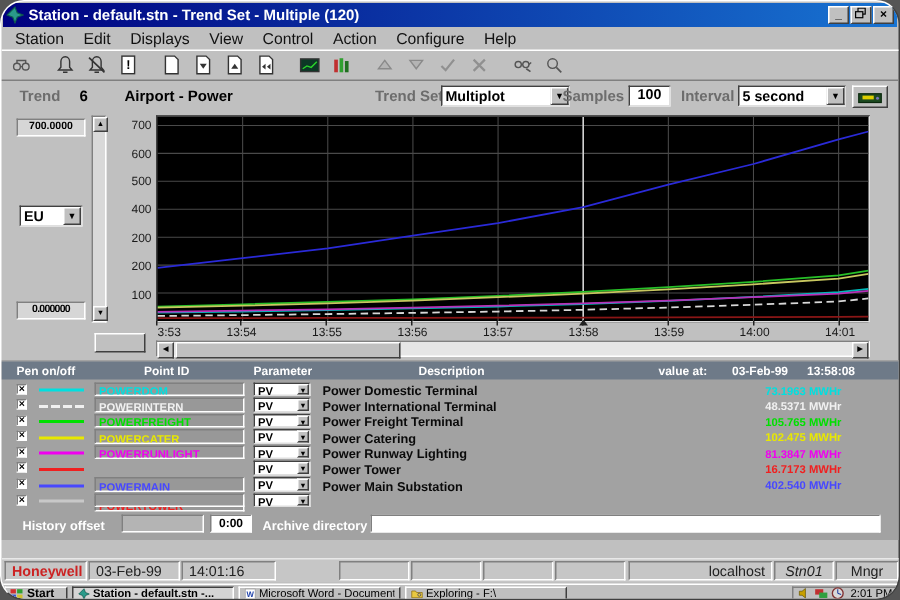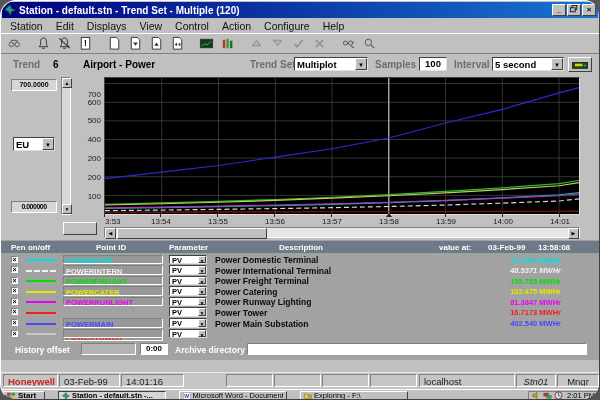--- a/index.html
+++ b/index.html
@@ -94,21 +94,21 @@
   
   #statusbar { position:absolute; left:0; top:371px; width:600px; height:16px; background:#c6c6c6;
      border-top:1px solid #e8e8e8; font-size:9.5px; }
   .scell { position:absolute; top:1px; height:13px; padding:1px 4px; white-space:nowrap; overflow:hidden; color:#222; }
 
   
   #taskbar { position:absolute; left:0; top:388px; width:600px; height:12px; background:#c0c0c0;
      border-top:1px solid #ffffff; display:flex; align-items:center; padding:0 2px; }
   #startbtn { width:42px; height:10px; display:flex; align-items:center; padding:0 2px; }
   #startbtn .slbl { font-size:8px; font-weight:bold; margin-left:2px; }
-  .task { height:10px; display:flex; align-items:center; padding:0 3px; margin-left:13px;
+  .task { height:10px; display:flex; align-items:center; padding:0 3px; margin-left:3px;
      font-size:7.5px; white-space:nowrap; overflow:hidden; }
   .task.active { border-color:#404040 #ffffff #ffffff #404040; background:#d4d4d4; font-weight:bold; }
   .task .tlbl { margin-left:2px; overflow:hidden; text-overflow:clip; }
   #tray { margin-left:auto; height:10px; display:flex; align-items:center; padding:0 3px; gap:2px;
      border:1px solid; border-color:#808080 #ffffff #ffffff #808080; font-size:7.5px; }
   #tray svg { width:9px; height:9px; }
   #clock { margin-left:2px; }
 </style>
 </head>
 <body>
@@ -241,21 +241,21 @@
           <path d="M9.5 9.5 L13 13" stroke="#555" stroke-width="1.2"></path>
         </svg>
       </span>
     </div>
 
   <div id="trendheader">
     <span class="lbl" style="left:12px">Trend</span>
     <span class="val" style="left:52px">6</span>
     <span class="val" style="left:82px">Airport - Power</span>
     <span class="lbl" style="left:249px">Trend Set</span>
-    <div class="combo sunken2" style="left:293px; width:74px; top:1px">
+    <div class="combo sunken2" style="left:293px; width:86px; top:1px">
       <span class="cfield">Multiplot</span>
       <span class="cbtn raised">▼</span>
     </div>
     <span class="lbl" style="left:374px">Samples</span>
     <div class="sunken2" style="position:absolute; left:418px; top:1px; width:28px; height:14px; background:#fff; text-align:center; font-size:9.5px; font-weight:bold"><span>100</span></div>
     <span class="lbl" style="left:453px">Interval</span>
     <div class="combo sunken2" style="left:491px; width:72px; top:1px">
       <span class="cfield">5 second</span>
       <span class="cbtn raised">▼</span>
     </div>
@@ -280,21 +280,21 @@
     <span class="arr raised" style="bottom:0">▼</span>
   </div>
 
   <div id="ylabels">
       <span class="ylab" style="top: 115.096px;">100</span>
       <span class="ylab" style="top: 96.1918px;">200</span>
       <span class="ylab" style="top: 77.2877px;">200</span>
       <span class="ylab" style="top: 58.3836px;">400</span>
       <span class="ylab" style="top: 39.4795px;">500</span>
       <span class="ylab" style="top: 20.5753px;">600</span>
-      <span class="ylab" style="top: 13px; margin-left: 47px;">700</span>
+      <span class="ylab" style="top: 2px; margin-left: 47px;">700</span>
     </div>
 
   <div id="plot" class="sunken2">
       <svg viewBox="0 0 476 138" preserveAspectRatio="none">
         <line x1="0" x2="476" y1="119.1" y2="119.1" stroke="#4a4a4a" stroke-width="0.7"></line>
         <line x1="0" x2="476" y1="100.2" y2="100.2" stroke="#4a4a4a" stroke-width="0.7"></line>
         <line x1="0" x2="476" y1="81.3" y2="81.3" stroke="#4a4a4a" stroke-width="0.7"></line>
         <line x1="0" x2="476" y1="62.4" y2="62.4" stroke="#4a4a4a" stroke-width="0.7"></line>
         <line x1="0" x2="476" y1="43.5" y2="43.5" stroke="#4a4a4a" stroke-width="0.7"></line>
         <line x1="0" x2="476" y1="24.6" y2="24.6" stroke="#4a4a4a" stroke-width="0.7"></line>
@@ -371,21 +371,21 @@
         </div>
         <div class="trow">
           <span class="chk sunken">×</span>
           <span class="pen" style="border-top: 2px dashed rgb(240, 240, 240);"></span>
           <span class="pid sunken" style="color: rgb(240, 240, 240);">POWERINTERN</span>
           <span class="pvcombo sunken2">
             <span class="cfield">PV</span>
             <span class="cbtn raised">▼</span>
           </span>
           <span class="desc">Power International Terminal</span>
-          <span class="rval" style="color: rgb(240, 240, 240); font-style: italic;">48.5371 MWHr</span>
+          <span class="rval" style="color: rgb(240, 240, 240);">48.5371 MWHr</span>
         </div>
         <div class="trow">
           <span class="chk sunken">×</span>
           <span class="pen" style="border-top: 2px solid rgb(0, 224, 0);"></span>
           <span class="pid sunken" style="color: rgb(0, 224, 0);">POWERFREIGHT</span>
           <span class="pvcombo sunken2">
             <span class="cfield">PV</span>
             <span class="cbtn raised">▼</span>
           </span>
           <span class="desc">Power Freight Terminal</span>
@@ -457,21 +457,21 @@
   </div>
 
   <div id="statusbar">
       <span class="scell sunken" style="left: 2px; width: 55px; color: rgb(204, 34, 34); font-weight: bold;">Honeywell</span>
       <span class="scell sunken" style="left: 58px; width: 61px;">03-Feb-99</span>
       <span class="scell sunken" style="left: 120px; width: 63px;">14:01:16</span>
       <span class="scell sunken" style="left: 225px; width: 47px;"></span>
       <span class="scell sunken" style="left: 273px; width: 47px;"></span>
       <span class="scell sunken" style="left: 321px; width: 47px;"></span>
       <span class="scell sunken" style="left: 369px; width: 47px;"></span>
-      <span class="scell sunken" style="left: 418px; width: 96px; text-align: left;">localhost</span>
+      <span class="scell sunken" style="left: 418px; width: 96px; text-align: right;">localhost</span>
       <span class="scell sunken" style="left: 515px; width: 40px; text-align: center; font-style: italic;">Stn01</span>
       <span class="scell sunken" style="left: 556px; width: 42px; text-align: center;">Mngr</span>
     </div>
 
   <div id="taskbar">
     <span id="startbtn" class="raised">
       <svg viewBox="0 0 12 10" width="10" height="8">
         <rect x="1" y="1" width="4.5" height="3.5" fill="#d03030"></rect>
           <rect x="6.5" y="1" width="4.5" height="3.5" fill="#30a030"></rect>
         <rect x="1" y="5.5" width="4.5" height="3.5" fill="#3050d0"></rect>

